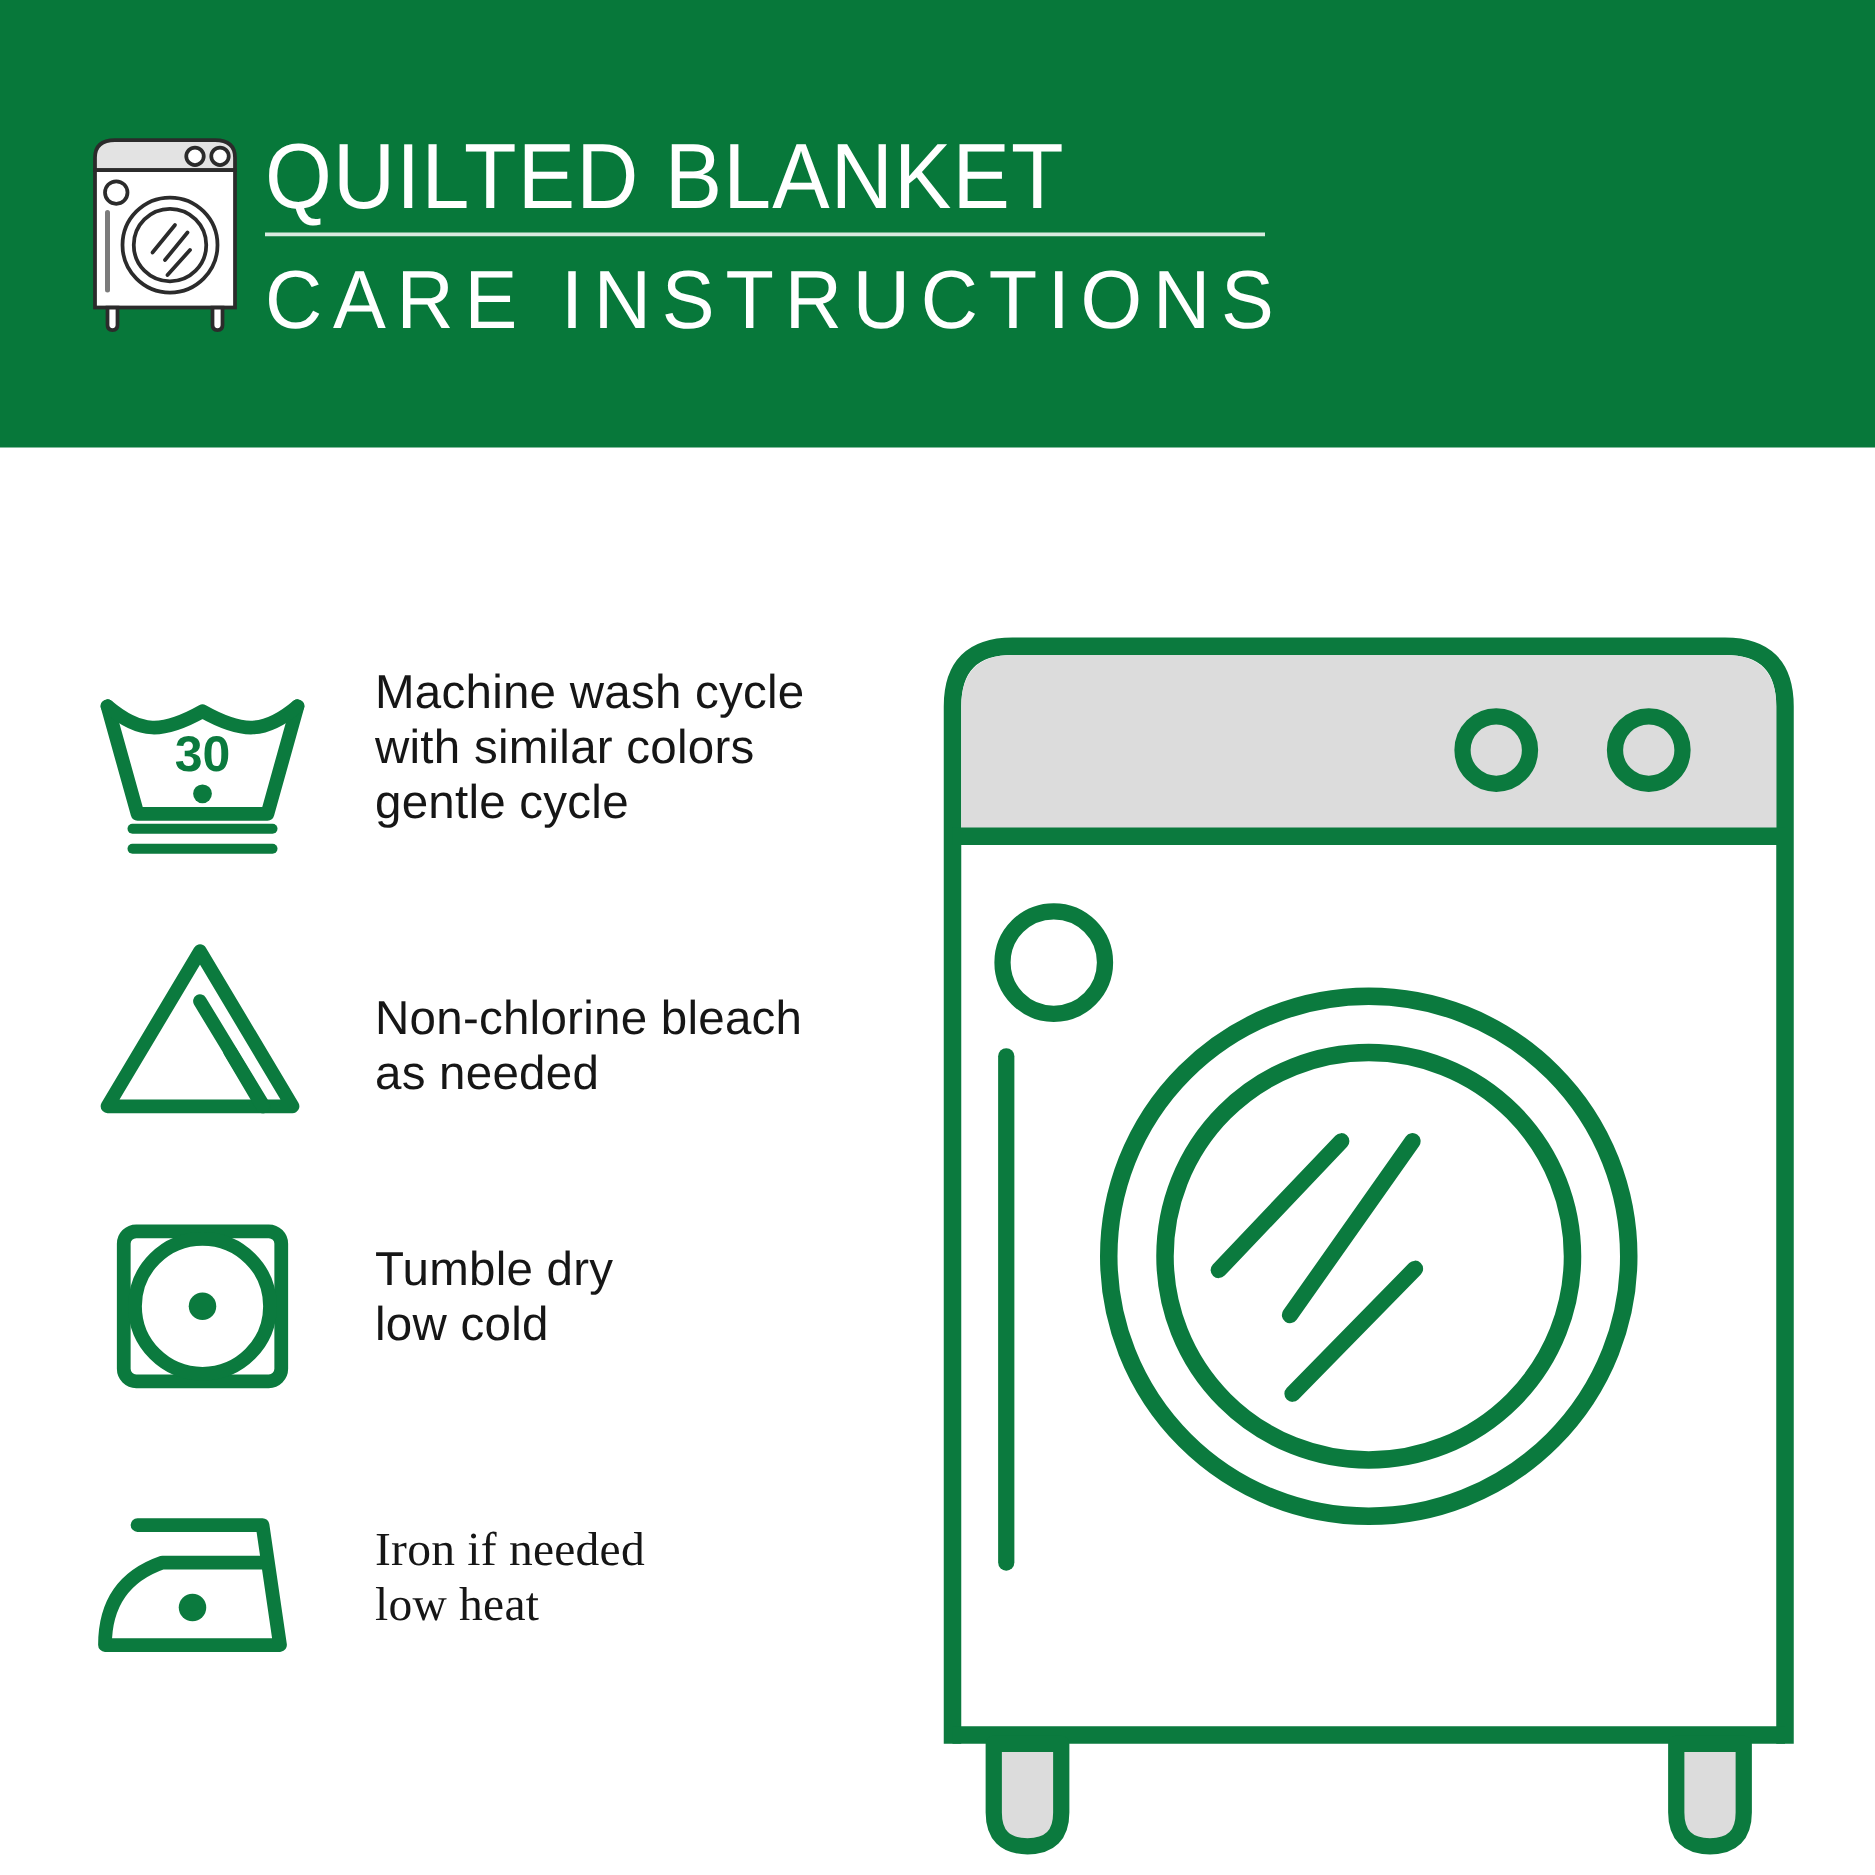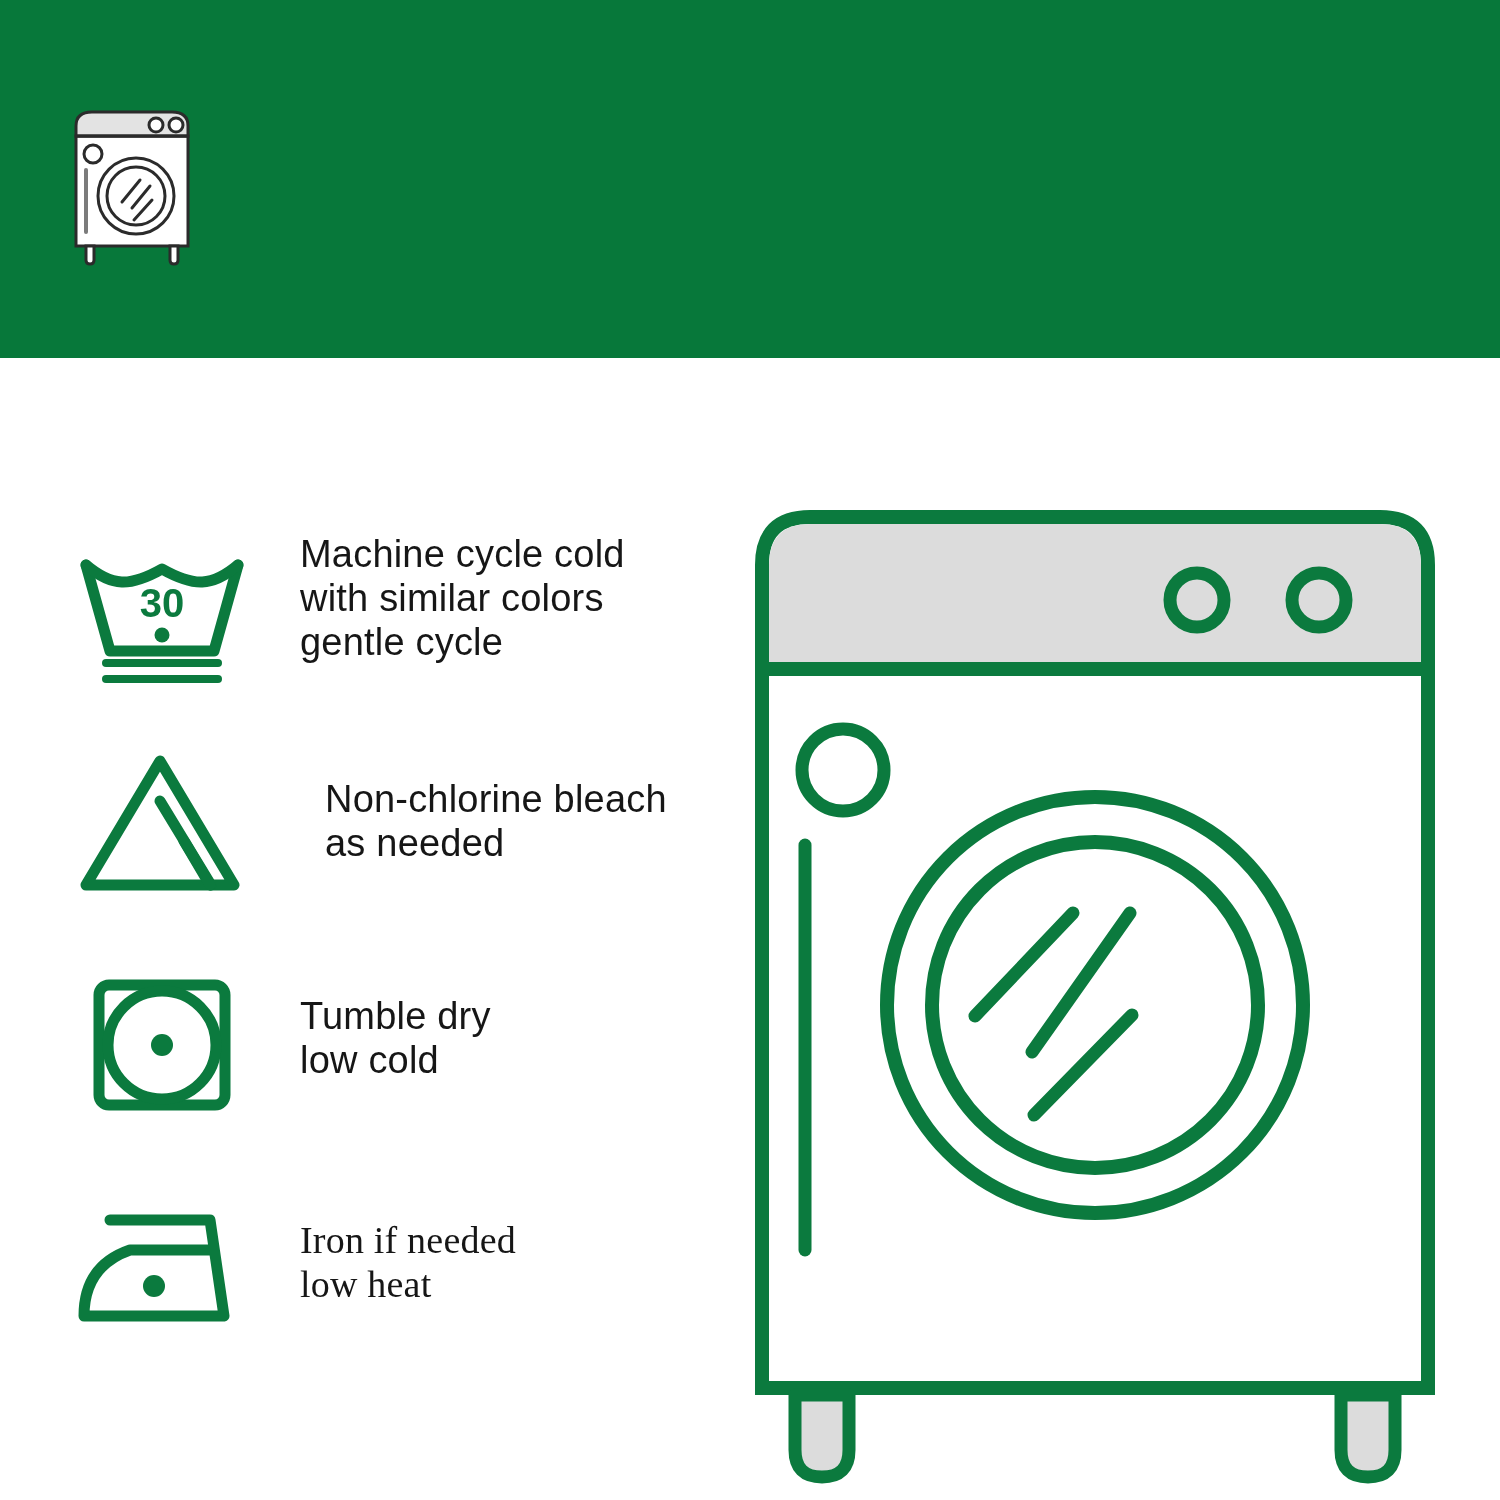--- a/index.html
+++ b/index.html
@@ -87,21 +87,21 @@
     white-space:pre-line;
   }
 
   
   #row-wash    { top:0px; }
   #row-wash   .care-icon { top:39px; }
   #row-wash   .care-text { top:32px; }
 
   #row-bleach  { top:225px; }
   #row-bleach .care-icon { top:22px; }
-  #row-bleach .care-text { top:52px;margin-left:25px; }
+  #row-bleach .care-text { top:68px; }
 
   #row-dry     { top:470px; }
   #row-dry    .care-icon { top:0px; }
   #row-dry    .care-text { top:24px; }
 
   #row-iron    { top:700px; }
   #row-iron   .care-icon { top:-2px; }
   #row-iron   .care-text { top:18px;font-family:Liberation Serif, serif; }
 
   
@@ -140,38 +140,43 @@
           <line x1="60" y1="98" x2="78" y2="76"></line>
           <line x1="70" y1="104" x2="88" y2="82"></line>
           <line x1="72" y1="116" x2="90" y2="96"></line>
         </g>
 
         <path d="M24 142 L24 156 Q24 160 28 160 Q32 160 32 156 L32 142 Z" fill="#ffffff" stroke="#2b2b2b" stroke-width="3"></path>
         <path d="M108 142 L108 156 Q108 160 112 160 Q116 160 116 156 L116 142 Z" fill="#ffffff" stroke="#2b2b2b" stroke-width="3"></path>
       </svg>
     </div>
 
+    <div id="header-text">
+      <div id="title-main">QUILTED BLANKET</div>
+      <div id="title-rule"></div>
+      <div id="title-sub">CARE INSTRUCTIONS</div>
+    </div>
   </div>
 
   <div id="care-list">
 
     <div class="care-row" id="row-wash">
       <div class="care-icon">
         <svg viewBox="0 0 180 150" width="180" height="150" aria-hidden="true">
           <g fill="none" stroke="#0B7A3E" stroke-width="11" stroke-linecap="round" stroke-linejoin="round">
             <path d="M14 26 L38 112 L142 112 L166 26"></path>
             <path d="M14 26 C40 48 58 48 90 30 C122 48 140 48 166 26"></path>
           </g>
           <text x="90" y="78" text-anchor="middle" font-family="Liberation Sans, sans-serif" font-size="40" font-weight="bold" fill="#0B7A3E">30</text>
           <circle cx="90" cy="96" r="7.5" fill="#0B7A3E"></circle>
           <rect x="30" y="120" width="120" height="8" rx="4" fill="#0B7A3E"></rect>
           <rect x="30" y="136" width="120" height="8" rx="4" fill="#0B7A3E"></rect>
         </svg>
       </div>
-      <div class="care-text">Machine cycle cold
+      <div class="care-text">Machine wash cycle
 with similar colors
 gentle cycle</div>
     </div>
 
     <div class="care-row" id="row-bleach">
       <div class="care-icon">
         <svg viewBox="0 0 180 150" width="180" height="150" aria-hidden="true">
           <g fill="none" stroke="#0B7A3E" stroke-width="11" stroke-linecap="round" stroke-linejoin="round">
             <path d="M88 14 L162 138 L14 138 Z"></path>
             <line x1="88" y1="54" x2="139" y2="138"></line>

